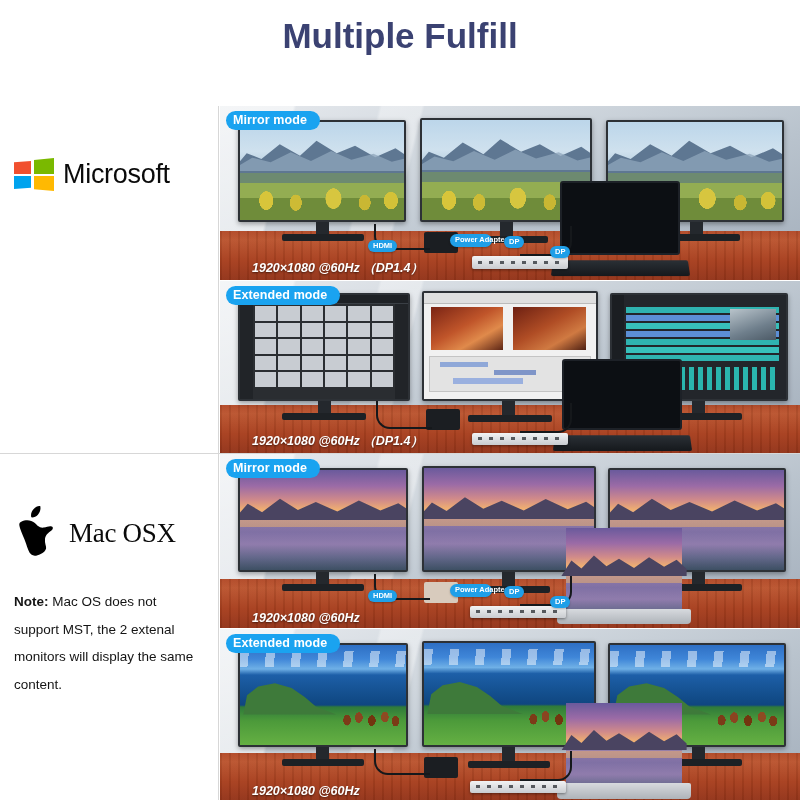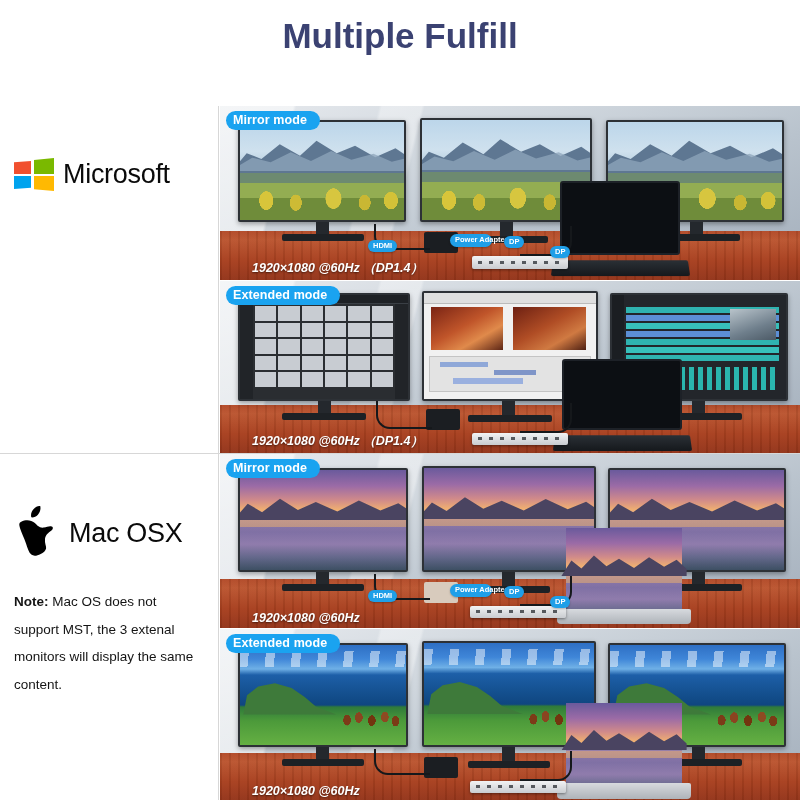--- a/index.html
+++ b/index.html
@@ -414,24 +414,24 @@
     <div class="row">
 
       <div class="left-col" style="padding-top:50px;">
         <div class="os-brand">
           <span>
             <svg class="apple-logo" viewBox="0 0 44 54" xmlns="http://www.w3.org/2000/svg" aria-hidden="true">
               <path fill="#000000" d="M26.2 2.1c.9 3.3-.4 6.6-2.3 8.6-1.9 2-4.5 3-6.6 2.6-.9-3.1.5-6.4 2.4-8.4C21.7 2.7 24.3 1.6 26.2 2.1z"></path>
               <path fill="#000000" d="M7.2 17.8c4.9-2.5 10.2-1.6 13.3 1 2.6 2.2 4.6 5.4 9.3 4.8 3.2-.4 5.6-2.1 7.9-1.1 1.9.8 1.3 2.9-.6 4.3-2.7 2-5.6 4.1-6.1 8.1-.5 4.1 1.4 7.2 1.1 9.3-.3 2.6-2.9 4.5-5.4 5.8-3.9 2-7.1 2.4-9.4.6-2.5-2-3.7-6.1-5.3-11C10.3 34 7.5 29 6.2 24.7 5 20.8 4.7 19.1 7.2 17.8z"></path>
             </svg>
           </span>
-          <span class="os-name" style="margin-left:2px;">Mac OSX</span>
+          <span class="os-name" style="margin-left:2px;font-family:Liberation Serif, serif;">Mac OSX</span>
         </div>
         <p class="note" style="margin-top:26px;">
-          <b>Note:</b><span> Mac OS does not support MST, the 3 extenal monitors will display the same content.</span>
+          <b>Note:</b><span> Mac OS does not support MST, the 2 extenal monitors will display the same content.</span>
         </p>
       </div>
 
       <div class="right-col">
 
         <div class="panel">
           <div class="scene">
             <div class="wall"></div>
             <div class="desk"></div>
 

